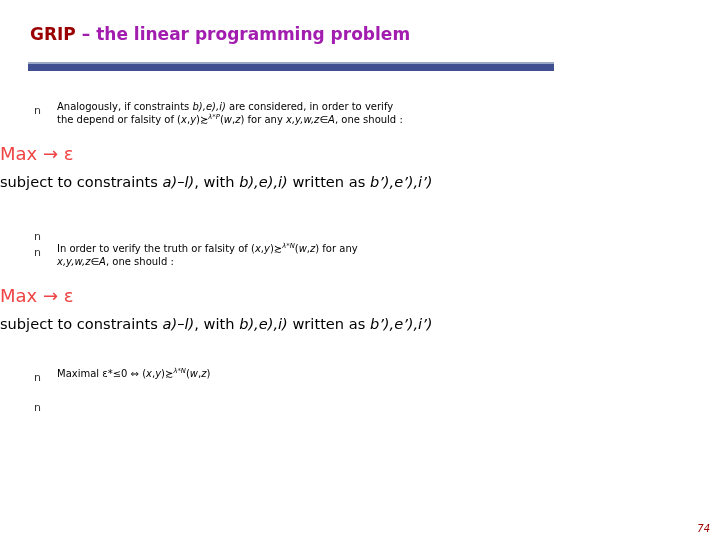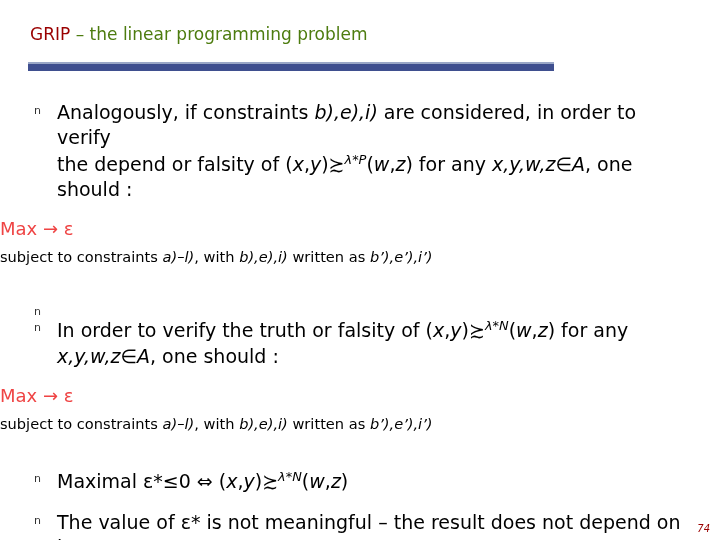--- a/index.html
+++ b/index.html
@@ -24,26 +24,26 @@
   
   .title {
     position: absolute;
     left: 30px;
     top: 24px;
     font-size: 17px;
     color: #1b2a6b;
     white-space: nowrap;
   }
   .title .bold {
-    font-weight: normal;
+    font-weight: bold;
     color: #9a0000;
   }
   .title .rest {
-    font-weight: normal;
-    color: #4d7c0f;
+    font-weight: bold;
+    color: #a21caf;
   }
 
   .title-rule {
     position: absolute;
     left: 28px;
     top: 62px;
     width: 526px;
     height: 7px;
     background: #3f4f8f;
     border-top: 2px solid #9aa7c7;
@@ -66,21 +66,21 @@
   .bullet-mark {
     position: absolute;
     left: 34px;
     top: 5px;
     font-family: "DejaVu Sans", sans-serif;
     font-size: 11px;
     color: #333333;
     line-height: 1;
   }
   .bullet-text {
-    font-size: 19px;
+    font-size: 10px;
     color: #000000;
     line-height: 1.33;
   }
 
   .centered {
     text-align: left;
     font-size: 14.6px;
     color: #000000;
     line-height: 1.35;
   }
@@ -186,20 +186,19 @@
       <span class="bullet-mark">n</span>
       <div class="bullet-text">
         <span>Maximal ε*≤0 ⇔ (</span><i>x</i><span>,</span><i>y</i><span>)</span><span class="rel">≿</span><span class="sup">λ*N</span><span>(</span><i>w</i><span>,</span><i>z</i><span>)</span>
       </div>
     </div>
 
     <div class="spacer-m"></div>
 
     <div class="bullet-row">
       <span class="bullet-mark">n</span>
-      <div class="bullet-text">The value of ε* is not meaningful – the result does not depend on it!</div>
     </div>
 
   </div>
 
   <div class="page-num">74</div>
 
 </div>
 
 </body></html>

